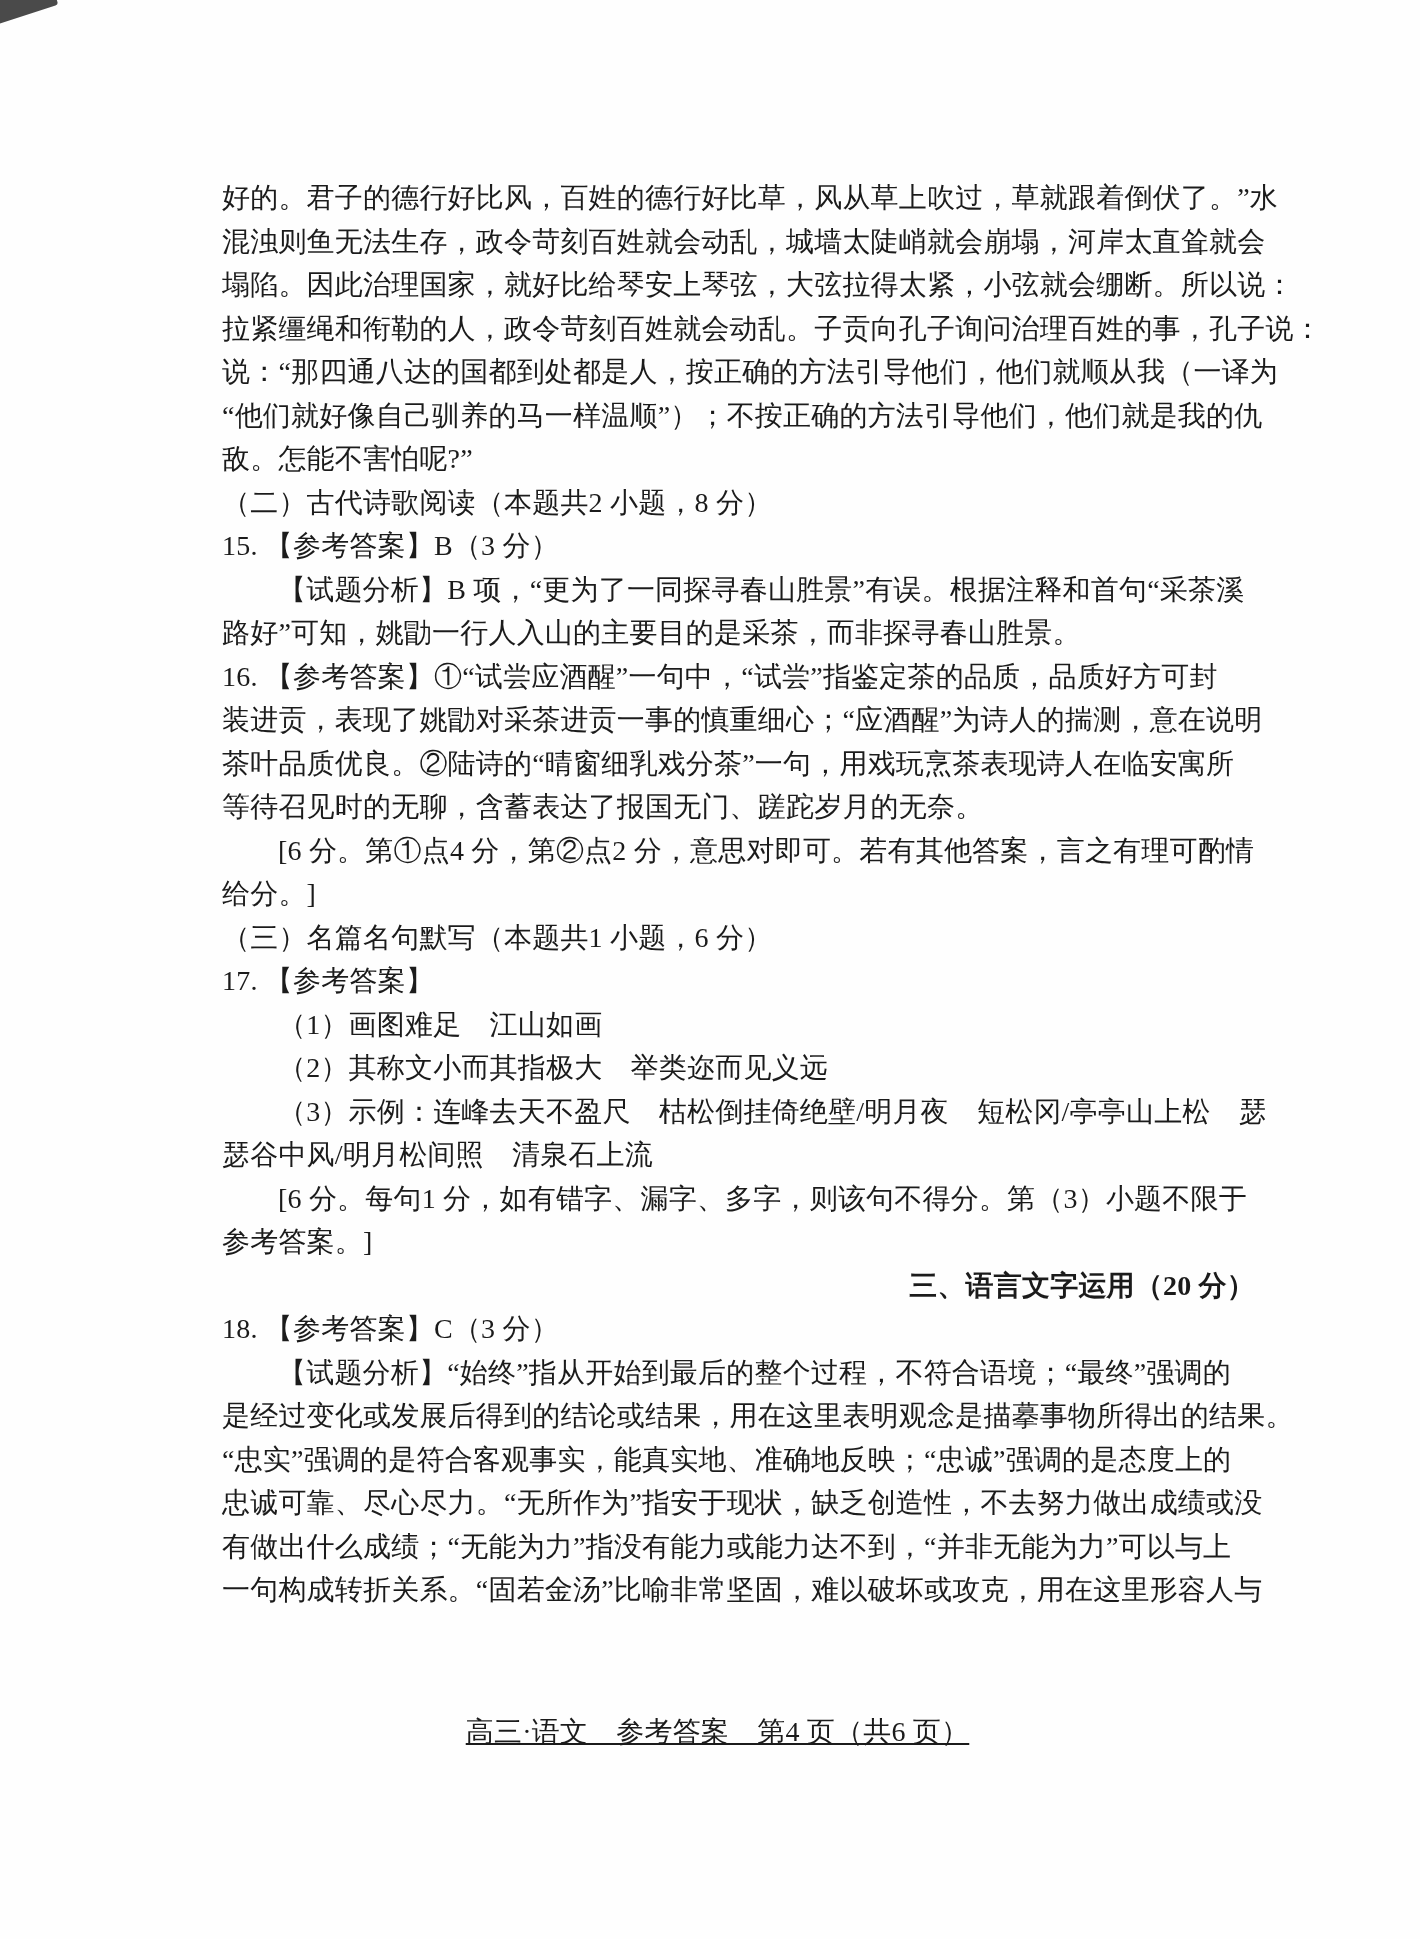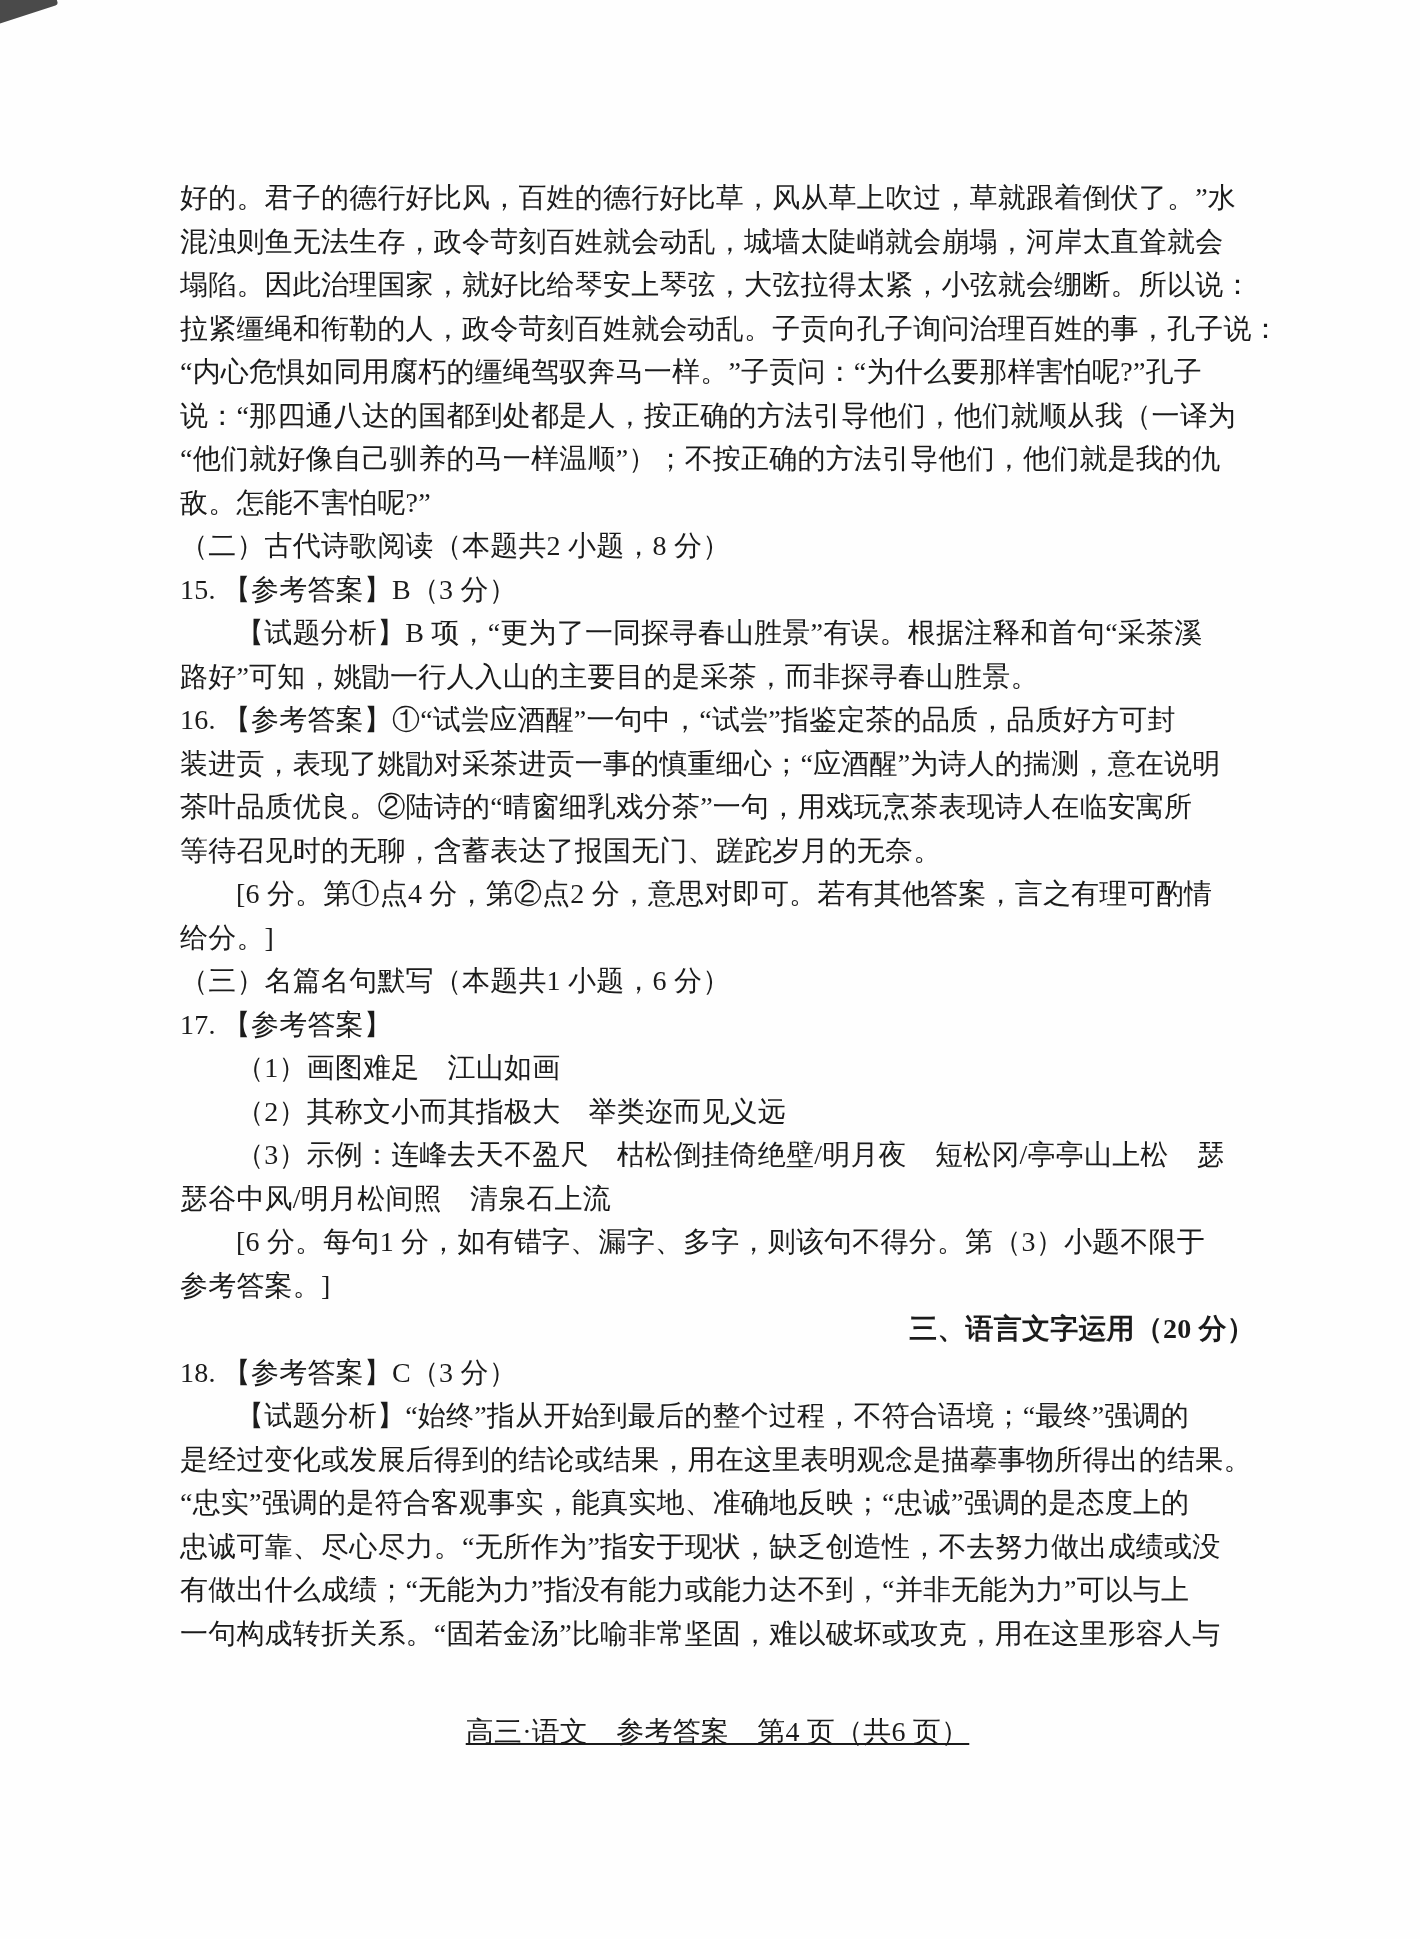--- a/index.html
+++ b/index.html
@@ -31,20 +31,21 @@
     position: absolute;
     left: 180px;
     top: 176px;
     width: 1075px;
   }
   .line {
     font-size: 28px;
     line-height: 43.5px;
     white-space: nowrap;
     letter-spacing: 0.2px;
+    margin-left: 42px;
   }
   .line.indent {
     text-indent: 2em;
   }
   .line.bold {
     font-weight: bold;
     text-align: right;
   }
   .page-footer {
     position: absolute;
@@ -63,21 +64,20 @@
 
 <div class="page">
   <div class="scan-artifact"></div>
 
   <div class="doc-body">
 
   <div class="line">好的。君子的德行好比风，百姓的德行好比草，风从草上吹过，草就跟着倒伏了。”水</div>
       <div class="line">混浊则鱼无法生存，政令苛刻百姓就会动乱，城墙太陡峭就会崩塌，河岸太直耸就会</div>
       <div class="line">塌陷。因此治理国家，就好比给琴安上琴弦，大弦拉得太紧，小弦就会绷断。所以说：</div>
       <div class="line">拉紧缰绳和衔勒的人，政令苛刻百姓就会动乱。子贡向孔子询问治理百姓的事，孔子说：</div>
-      <div class="line">“内心危惧如同用腐朽的缰绳驾驭奔马一样。”子贡问：“为什么要那样害怕呢?”孔子</div>
       <div class="line">说：“那四通八达的国都到处都是人，按正确的方法引导他们，他们就顺从我（一译为</div>
       <div class="line">“他们就好像自己驯养的马一样温顺”）；不按正确的方法引导他们，他们就是我的仇</div>
       <div class="line">敌。怎能不害怕呢?”</div>
       <div class="line">（二）古代诗歌阅读（本题共2 小题，8 分）</div>
       <div class="line">15. 【参考答案】B（3 分）</div>
       <div class="line indent">【试题分析】B 项，“更为了一同探寻春山胜景”有误。根据注释和首句“采茶溪</div>
       <div class="line">路好”可知，姚勖一行人入山的主要目的是采茶，而非探寻春山胜景。</div>
       <div class="line">16. 【参考答案】①“试尝应酒醒”一句中，“试尝”指鉴定茶的品质，品质好方可封</div>
       <div class="line">装进贡，表现了姚勖对采茶进贡一事的慎重细心；“应酒醒”为诗人的揣测，意在说明</div>
       <div class="line">茶叶品质优良。②陆诗的“晴窗细乳戏分茶”一句，用戏玩烹茶表现诗人在临安寓所</div>

